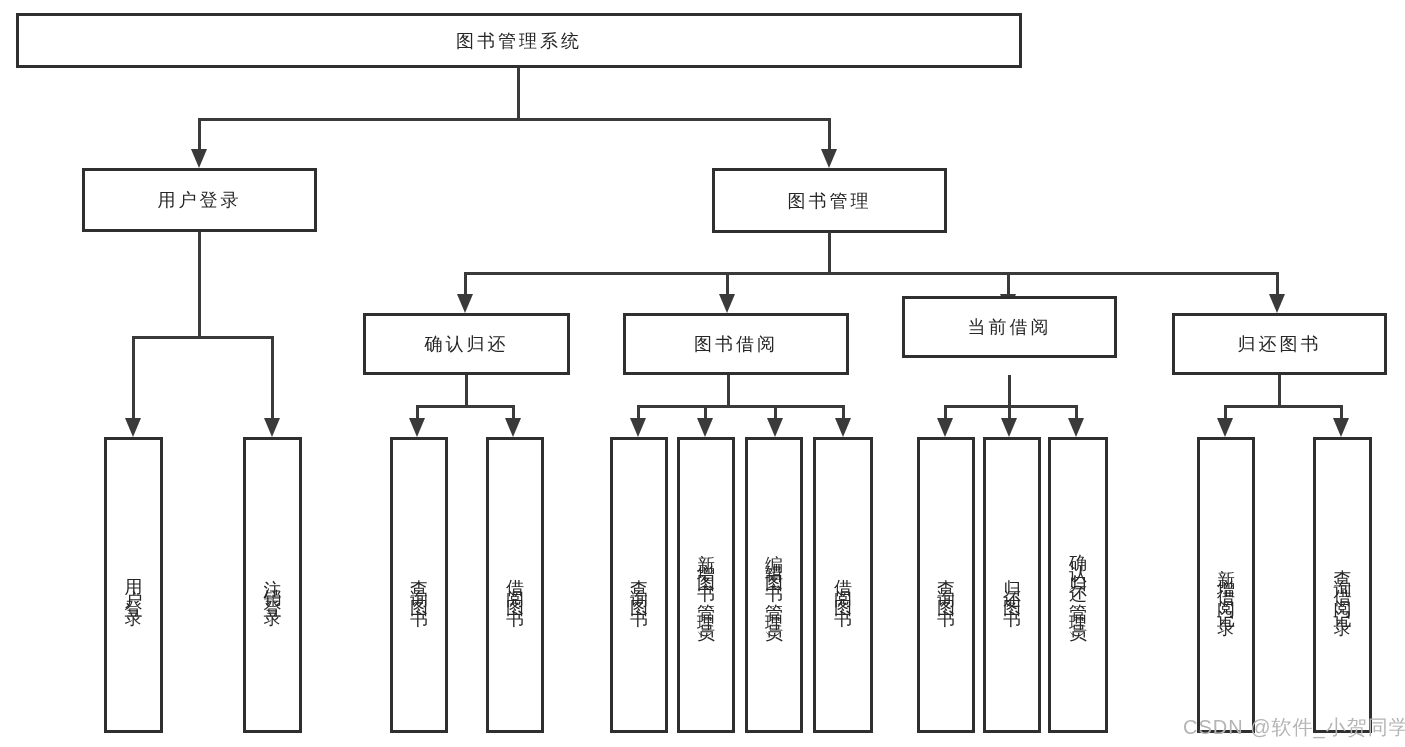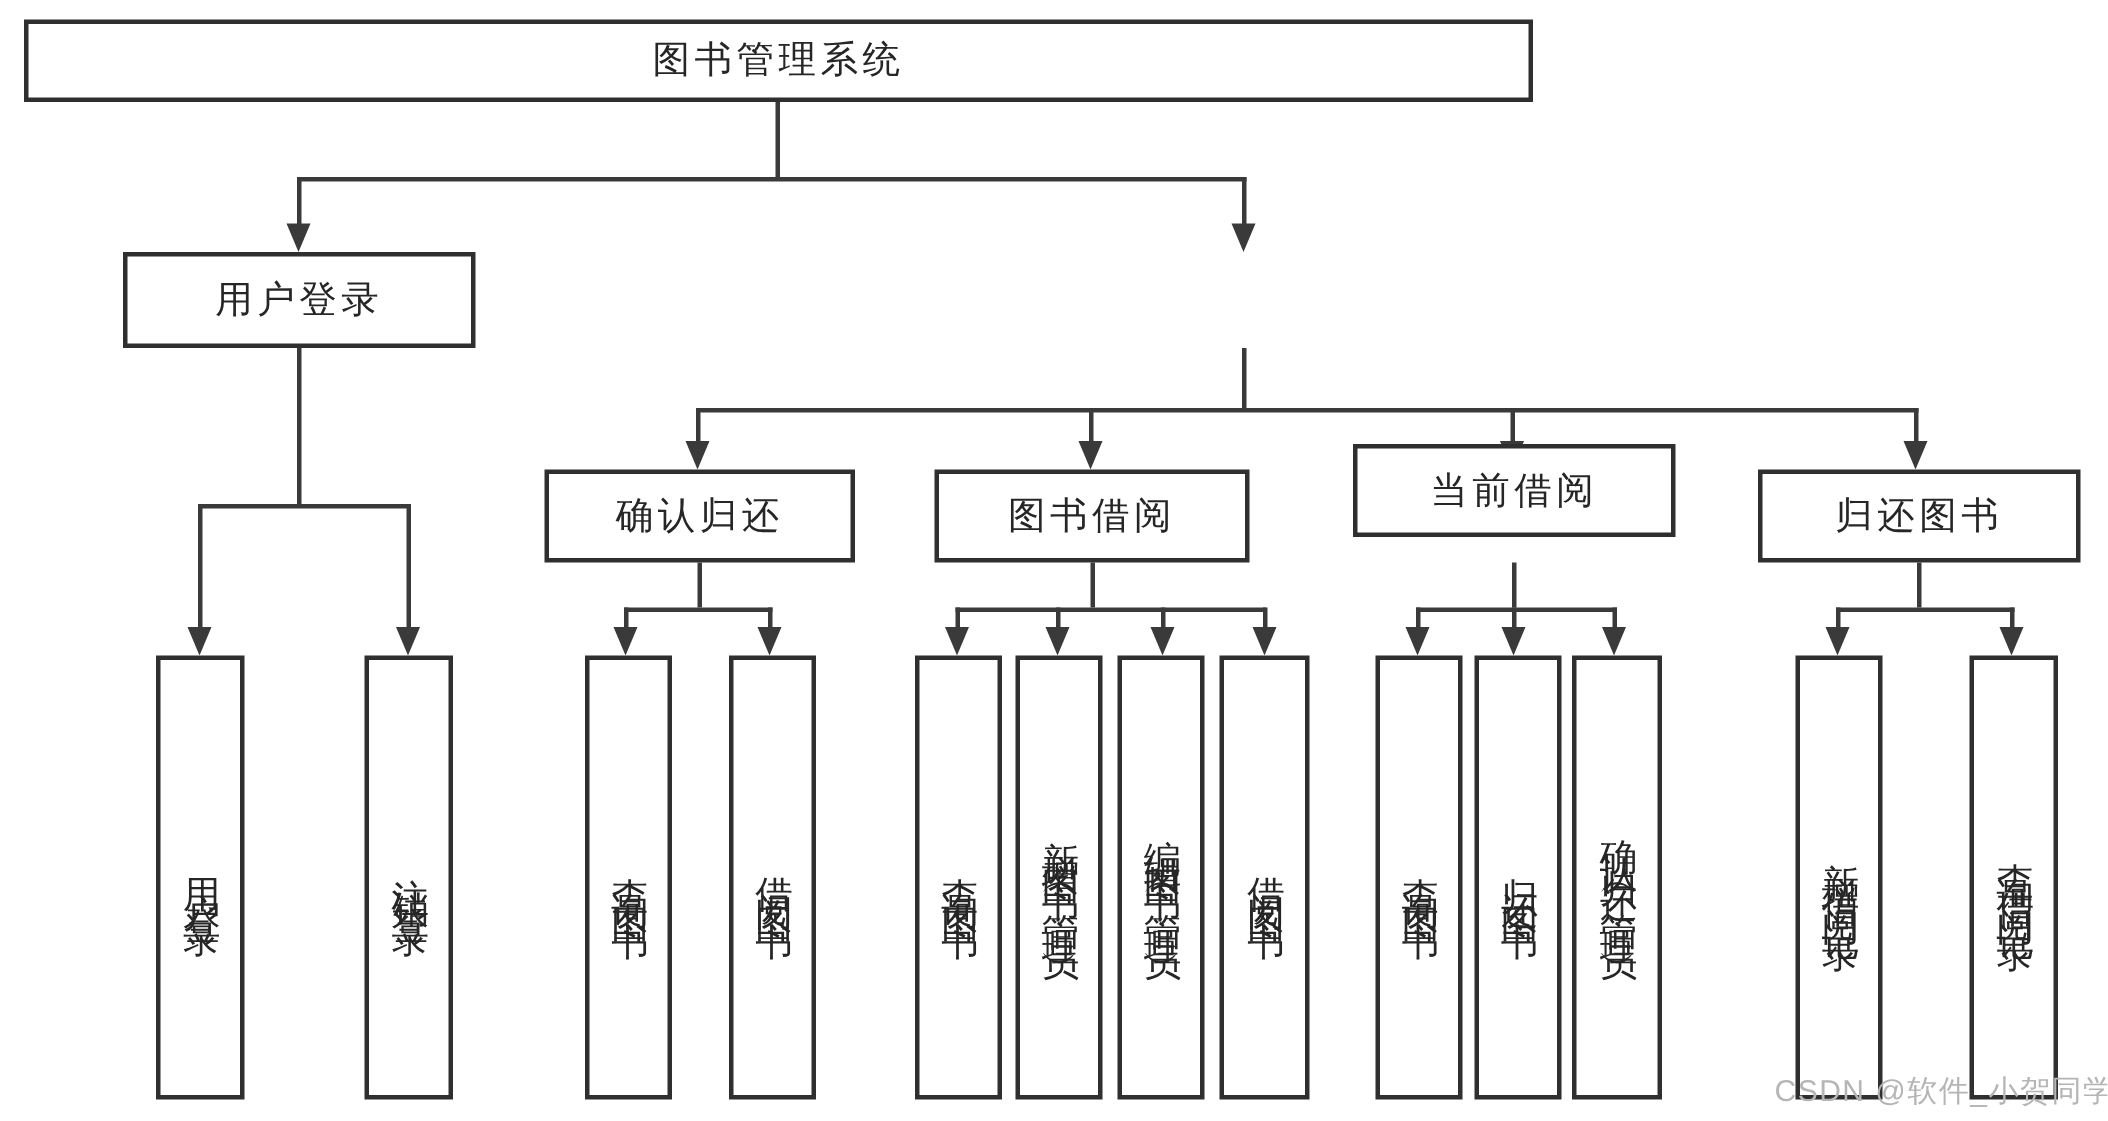--- a/index.html
+++ b/index.html
@@ -14,21 +14,21 @@
   }
   
   .box {
     position: absolute;
     box-sizing: border-box;
     border: 3px solid #2f2f2f;
     background: #ffffff;
     display: flex;
     align-items: center;
     justify-content: center;
-    font-size: 25px;
+    font-size: 18px;
     letter-spacing: 3px;
     line-height: 1;
     white-space: nowrap;
   }
   .vbox {
     writing-mode: vertical-rl;
     text-orientation: mixed;
     letter-spacing: 10px;
     white-space: normal;
   }
@@ -68,20 +68,23 @@
   <div class="vl" style="left:517px;top:68px;height:50px"></div>
   <div class="hl" style="left:198px;top:118px;width:633px"></div>
   <div class="vl" style="left:198px;top:118px;height:34px"></div>
   <div class="ar" style="left:191px;top:149px"></div>
   <div class="vl" style="left:828px;top:118px;height:34px"></div>
   <div class="ar" style="left:821px;top:149px"></div>
 
   <div class="box" style="left:82px;top:168px;width:235px;height:64px">
     <span>用户登录</span>
   </div>
+  <div class="box" style="left:712px;top:168px;width:235px;height:65px">
+    <span>图书管理</span>
+  </div>
 
   <div class="vl" style="left:198px;top:232px;height:104px"></div>
   <div class="hl" style="left:132px;top:336px;width:141px"></div>
   <div class="vl" style="left:132px;top:336px;height:84px"></div>
   <div class="ar" style="left:125px;top:418px"></div>
   <div class="vl" style="left:271px;top:336px;height:84px"></div>
   <div class="ar" style="left:264px;top:418px"></div>
 
   <div class="vl" style="left:828px;top:232px;height:40px"></div>
   <div class="hl" style="left:464px;top:272px;width:815px"></div>
@@ -90,21 +93,21 @@
   <div class="vl" style="left:726px;top:272px;height:24px"></div>
   <div class="ar" style="left:719px;top:294px"></div>
   <div class="vl" style="left:1007px;top:272px;height:24px"></div>
   <div class="ar" style="left:1000px;top:294px"></div>
   <div class="vl" style="left:1276px;top:272px;height:24px"></div>
   <div class="ar" style="left:1269px;top:294px"></div>
 
   <div class="box" style="left:363px;top:313px;width:207px;height:62px">
     <span>确认归还</span>
   </div>
-  <div class="box" style="left:623px;top:313px;width:210px;height:62px">
+  <div class="box" style="left:623px;top:313px;width:226px;height:62px">
     <span>图书借阅</span>
   </div>
   <div class="box" style="left:902px;top:296px;width:215px;height:62px">
     <span>当前借阅</span>
   </div>
   <div class="box" style="left:1172px;top:313px;width:215px;height:62px">
     <span>归还图书</span>
   </div>
 
   <div class="vl" style="left:465px;top:375px;height:30px"></div>

